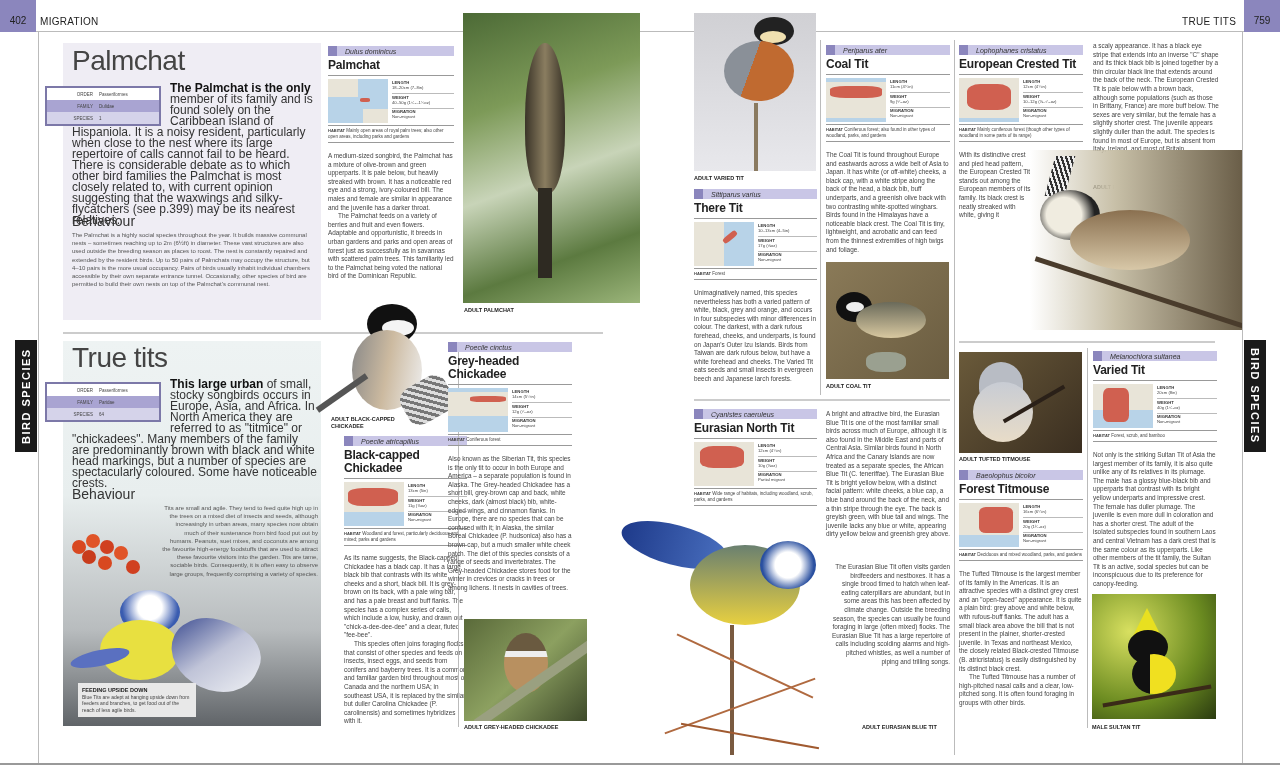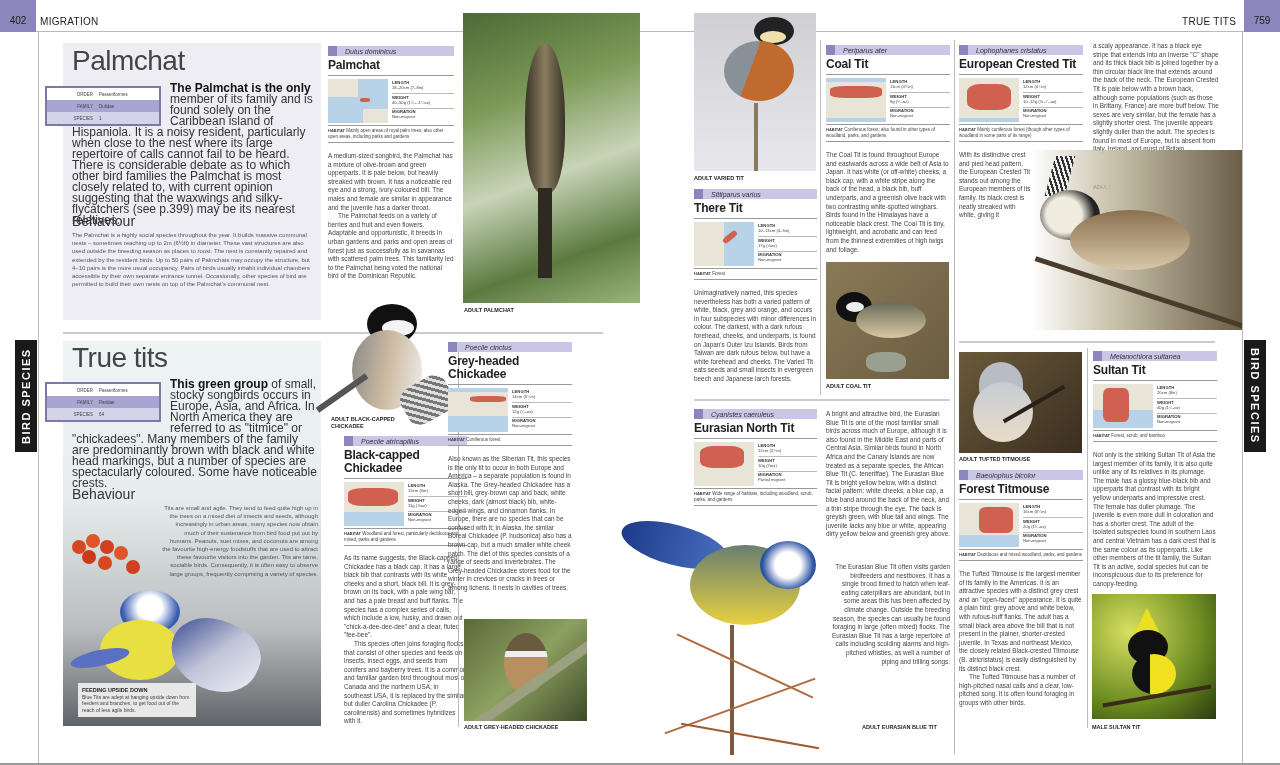--- a/index.html
+++ b/index.html
@@ -125,21 +125,21 @@
         <span>FAMILY</span>
         <span>Paridae</span>
       </div>
     <div class="b">
         <span>SPECIES</span>
         <span>64</span>
       </div>
   </div>
   <div class="abs intro" style="left:72px;top:379px;width:246px">
     <div style="float:left;width:98px;height:55px"></div>
-    <b>This green group</b><span> of small, stocky songbirds occurs in Europe, Asia, and Africa. In North America they are referred to as "titmice" or "chickadees". Many members of the family are predominantly brown with black and white head markings, but a number of species are spectacularly coloured. Some have noticeable crests.</span>
+    <b>This large urban</b><span> of small, stocky songbirds occurs in Europe, Asia, and Africa. In North America they are referred to as "titmice" or "chickadees". Many members of the family are predominantly brown with black and white head markings, but a number of species are spectacularly coloured. Some have noticeable crests.</span>
   </div>
   <div class="abs behh" style="left:72px;top:486px">Behaviour</div>
   <div class="abs small" style="left:72px;top:504px;width:246px;text-align:right">
     <div style="float:left;width:90px;height:100px;shape-outside:polygon(0 0,100% 0,100% 100%,0 100%)"></div>
     <span>Tits are small and agile. They tend to feed quite high up in the trees on a mixed diet of insects and seeds, although increasingly in urban areas, many species now obtain much of their sustenance from bird food put out by humans. Peanuts, suet mixes, and coconuts are among the favourite high-energy foodstuffs that are used to attract these favourite visitors into the garden. Tits are tame, sociable birds. Consequently, it is often easy to observe large groups, frequently comprising a variety of species.</span>
   </div>
   <div class="abs" style="left:72px;top:530px;width:90px;height:60px">
     <div style="position:absolute;left:0;top:10px;width:14px;height:14px;border-radius:50%;background:#d84820"></div>
     <div style="position:absolute;left:14px;top:4px;width:14px;height:14px;border-radius:50%;background:#e05428"></div>
     <div style="position:absolute;left:28px;top:10px;width:14px;height:14px;border-radius:50%;background:#d04020"></div>
@@ -437,21 +437,21 @@
     <div class="body7" style="margin-top:9px">The Tufted Titmouse is the largest member of its family in the Americas. It is an attractive species with a distinct grey crest and an "open-faced" appearance. It is quite a plain bird: grey above and white below, with rufous-buff flanks. The adult has a small black area above the bill that is not present in the plainer, shorter-crested juvenile. In Texas and northeast Mexico, the closely related Black-crested Titmouse (B. atricristatus) is easily distinguished by its distinct black crest.</div>
     <div class="body7" style="text-indent:10px">The Tufted Titmouse has a number of high-pitched nasal calls and a clear, low-pitched song. It is often found foraging in groups with other birds.</div>
   </div>
   <div class="abs vline" style="left:447px;top:348px;height:380px"></div>
 
   <div class="abs" style="left:453px;top:351px;width:124px">
     <div class="sci">
         <i class="sq"></i>
         <span>Melanochlora sultanea</span>
       </div>
-    <div class="spname">Sultan Tit</div>
+    <div class="spname">Varied Tit</div>
     <div style="display:flex;gap:4px;margin-top:3px;border-top:1px solid #999;padding-top:3px">
       <div class="map">
           <div class="land" style="left:0;top:0;width:60px;height:26px"></div>
           <div class="range" style="left:10px;top:4px;width:26px;height:34px;border-radius:20%"></div>
         </div>
       <div class="stats" style="flex:1">
         <div class="row">
             <div class="k">LENGTH</div>
             <div>20cm (8in)</div>
           </div>

